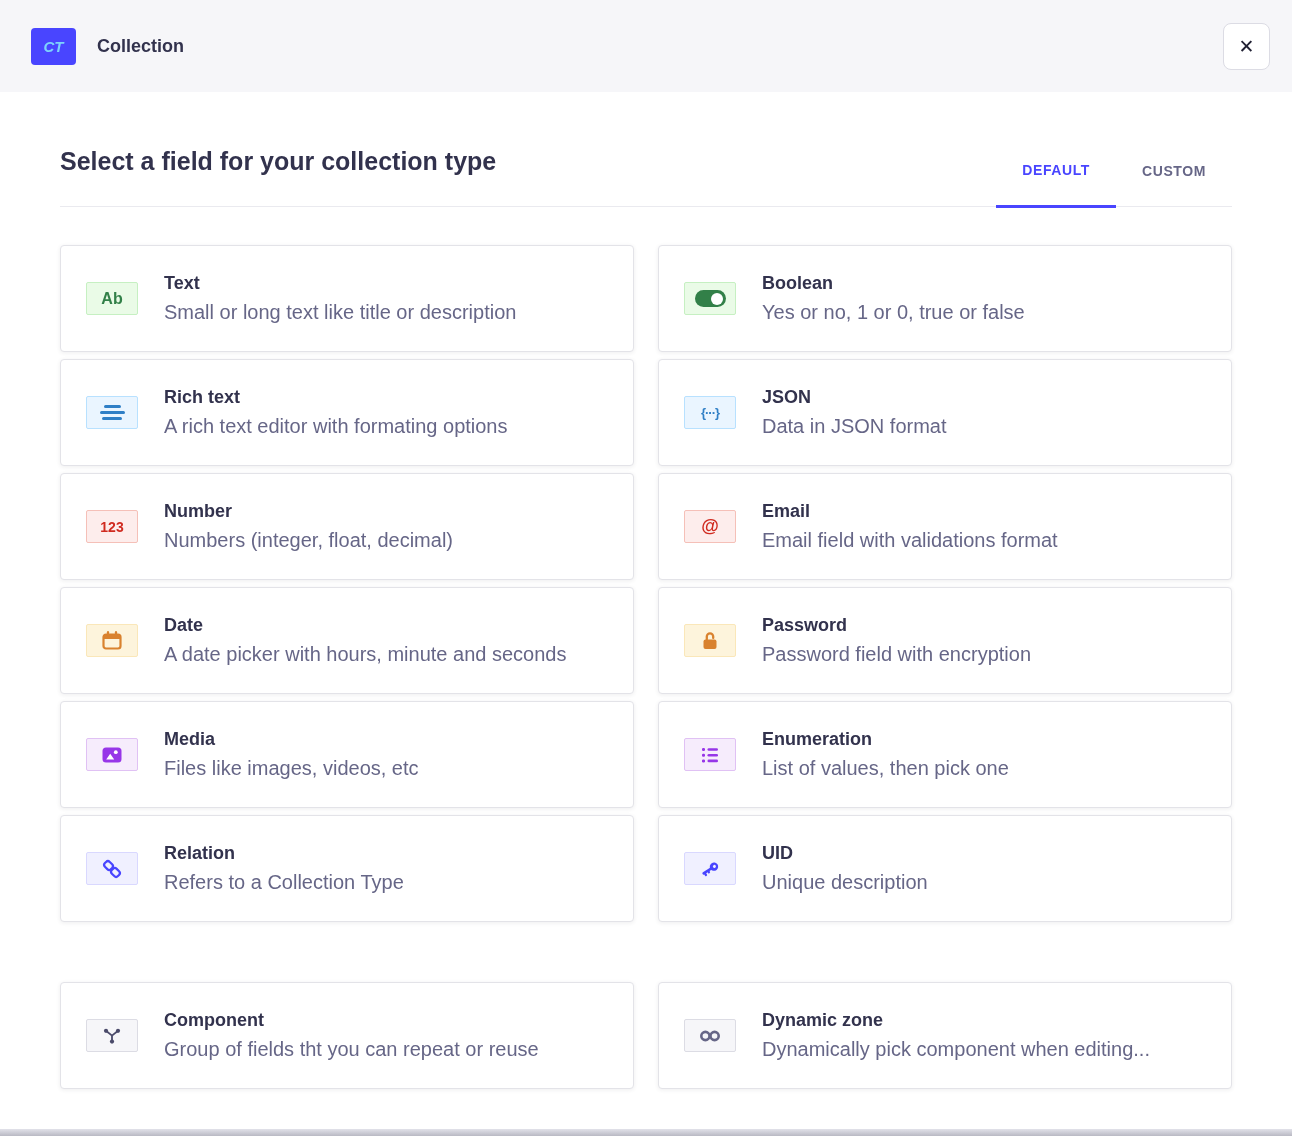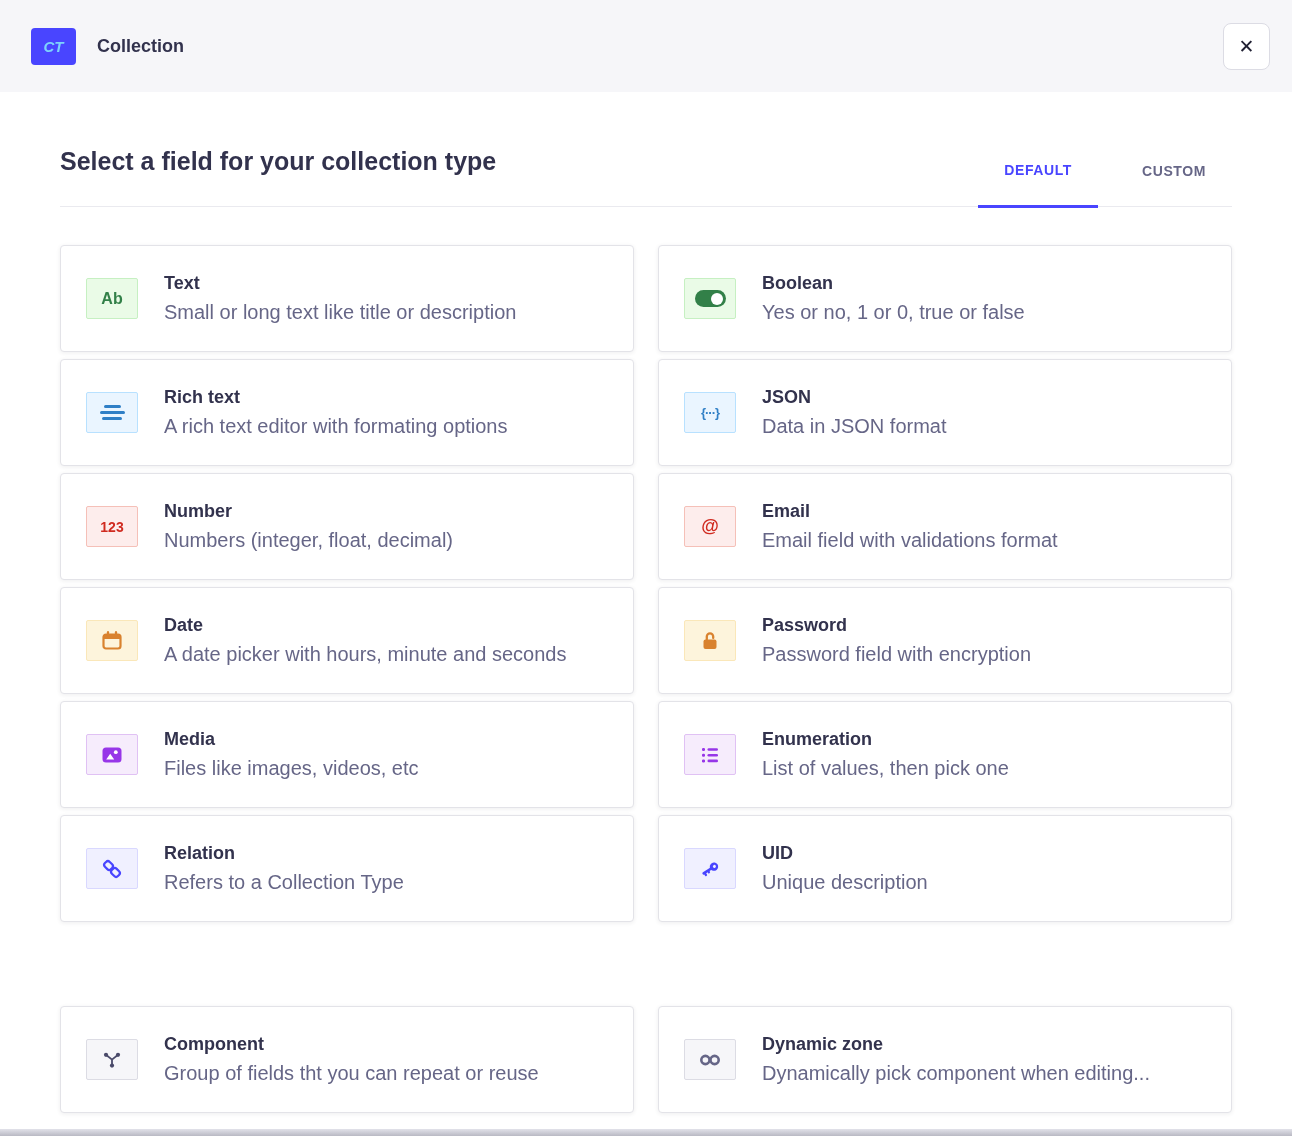--- a/index.html
+++ b/index.html
@@ -59,21 +59,21 @@
     display: flex;
     justify-content: space-between;
   }
   .page-title {
     margin: 0 0 30px 0;
     font-size: 25px;
     line-height: 30px;
     font-weight: bold;
     color: #32324d;
   }
-  .tabs { display: flex; column-gap: 18px; }
+  .tabs { display: flex; column-gap: 0; }
   .tab {
     display: flex; align-items: flex-end;
     padding: 0 26px 27px;
     font-size: 14px;
     font-weight: bold;
     letter-spacing: 0.6px;
     color: #666687;
     cursor: pointer;
   }
   .tab.active {
@@ -83,35 +83,35 @@
   }
 
   
   .fields-grid {
     display: grid;
     grid-template-columns: 1fr 1fr;
     column-gap: 24px;
     row-gap: 7px;
     margin-top: 38px;
   }
-  .fields-grid.extra { margin-top: 84px; }
+  .fields-grid.extra { margin-top: 60px; }
 
   .card {
     height: 107px;
     background: #ffffff;
     border: 1px solid #e3e3e8;
     border-radius: 4px;
     box-shadow: 0 1px 4px rgba(33,33,52,0.08);
     display: flex;
     align-items: center;
     padding-left: 25px;
     cursor: pointer;
   }
   .chip {
-    width: 52px; height: 41px;
+    width: 52px; height: 33px;
     border-radius: 2px;
     display: flex; align-items: center; justify-content: center;
     flex: none;
   }
   .chip.green  { background: #eafbe7; border: 1px solid #c6f0c2; color: #328048; }
   .chip.blue   { background: #eaf5ff; border: 1px solid #b8e1ff; color: #2f7fc6; }
   .chip.red    { background: #fdedec; border: 1px solid #f5c0b8; color: #d02b20; }
   .chip.yellow { background: #fdf4dc; border: 1px solid #fae7b9; color: #d9822f; }
   .chip.purple { background: #f6ecfc; border: 1px solid #e0c1f4; color: #9736e8; }
   .chip.indigo { background: #f0f0ff; border: 1px solid #d9d8ff; color: #4945ff; }

